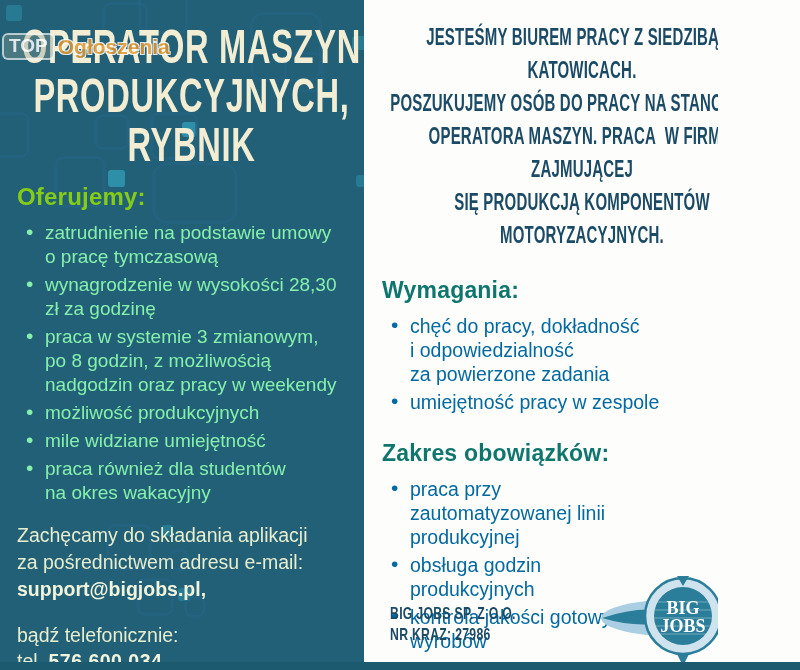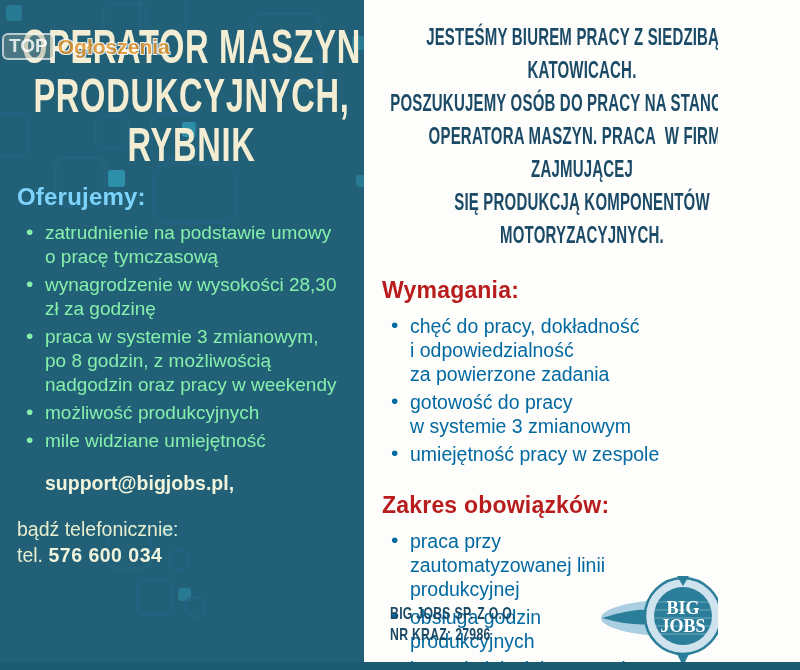--- a/index.html
+++ b/index.html
@@ -27,54 +27,54 @@
   }
   .wm-badge{
     border:2px solid rgba(255,255,255,.75);background:rgba(140,160,150,.45);
     color:#fff;font-weight:700;font-size:19px;border-radius:6px;padding:0 5px 1px;
   }
   .wm-text{
     margin-left:3px;font-size:21px;font-weight:700;color:#e3972f;
     text-shadow:-1px -1px 0 #fff,1px -1px 0 #fff,-1px 1px 0 #fff,1px 1px 0 #fff;
   }
   .offer-heading{
-    margin:14px 0 0 17px;font-size:24px;font-weight:700;color:#7dd3fc;letter-spacing:.2px;
+    margin:14px 0 0 17px;font-size:24px;font-weight:700;color:#84cc16;letter-spacing:.2px;
   }
   .offer-list{
     list-style:none;margin:10px 0 0 17px;padding:0;color:#86efac;
     font-size:19px;line-height:24px;width:350px;
   }
   .offer-list li,.req-list li,.duty-list li{
     position:relative;padding-left:28px;margin-bottom:4px;white-space:pre-line;
   }
   .offer-list li::before,.req-list li::before,.duty-list li::before{
     content:"•";position:absolute;left:9px;top:-1px;font-size:21px;
   }
   .apply-par{
     margin:17px 0 0 17px;color:#e7edcf;font-size:19.5px;line-height:27px;
     white-space:pre-line;width:350px;
   }
-  .apply-email{font-weight:700;color:#f0f4dc;margin-left:28px;}
+  .apply-email{font-weight:700;color:#f0f4dc;}
   .phone-par{
     margin:19px 0 0 17px;color:#e7edcf;font-size:19.5px;line-height:26px;white-space:pre-line;
   }
   .phone-number{font-weight:700;color:#f0f4dc;letter-spacing:.5px;}
   
   .right-col{
     position:absolute;left:364px;top:0;width:354px;height:662px;
     background:#fdfdfb;overflow:hidden;
   }
   .right-inner{position:relative;padding:20px 0 0 18px;}
   .intro{
     margin:0;width:640px;transform:scaleX(.625);transform-origin:0 0;
     text-align:center;color:#1b4a66;font-size:24px;line-height:33px;
     font-weight:700;letter-spacing:.3px;white-space:pre-line;
   }
   .section-heading{
-    margin:26px 0 0 0;font-size:23px;font-weight:700;color:#b91c1c;letter-spacing:.2px;
+    margin:26px 0 0 0;font-size:23px;font-weight:700;color:#0f766e;letter-spacing:.2px;
   }
   .req-list,.duty-list{
     list-style:none;margin:10px 0 0 0;padding:0;color:#0369a1;
     font-size:19.5px;line-height:24px;width:380px;
   }
   .company{
     position:absolute;left:26px;top:603px;width:260px;
     transform:scaleX(.72);transform-origin:0 0;
     color:#1b4a66;font-weight:700;font-size:17px;line-height:21px;
     letter-spacing:.4px;white-space:pre-line;
@@ -129,43 +129,45 @@
       <ul class="offer-list">
         <li>zatrudnienie na podstawie umowy
 o pracę tymczasową</li>
         <li>wynagrodzenie w wysokości 28,30
 zł za godzinę</li>
         <li>praca w systemie 3 zmianowym,
 po 8 godzin, z możliwością
 nadgodzin oraz pracy w weekendy</li>
         <li>możliwość produkcyjnych</li>
         <li>mile widziane umiejętność</li>
+        <li>praca również dla studentów
+na okres wakacyjny</li>
       </ul>
 
-      <p class="apply-par"><span class="apply-email">support@bigjobs.pl,</span></p>
+      <p class="apply-par"><span>Zachęcamy do składania aplikacji
+za pośrednictwem adresu e-mail:
+</span><span class="apply-email">support@bigjobs.pl,</span></p>
 
       <p class="phone-par"><span>bądź telefonicznie:
 </span><span>tel. </span><span class="phone-number">576 600 034</span></p>
     </div>
   </div>
 
   <div class="right-col">
     <div class="right-inner">
       <p class="intro">JESTEŚMY BIUREM PRACY Z SIEDZIBĄ W KATOWICACH.
 POSZUKUJEMY OSÓB DO PRACY NA STANOWISKU
 OPERATORA MASZYN. PRACA&nbsp; W FIRMIE ZAJMUJĄCEJ
 SIĘ PRODUKCJĄ KOMPONENTÓW MOTORYZACYJNYCH.</p>
 
       <h2 class="section-heading">Wymagania:</h2>
       <ul class="req-list">
         <li>chęć do pracy, dokładność
 i odpowiedzialność
 za powierzone zadania</li>
-        <li>gotowość do pracy
-w systemie 3 zmianowym</li>
         <li>umiejętność pracy w zespole</li>
       </ul>
 
       <h2 class="section-heading">Zakres obowiązków:</h2>
       <ul class="duty-list">
         <li>praca przy
 zautomatyzowanej linii
 produkcyjnej</li>
         <li>obsługa godzin
 produkcyjnych</li>

